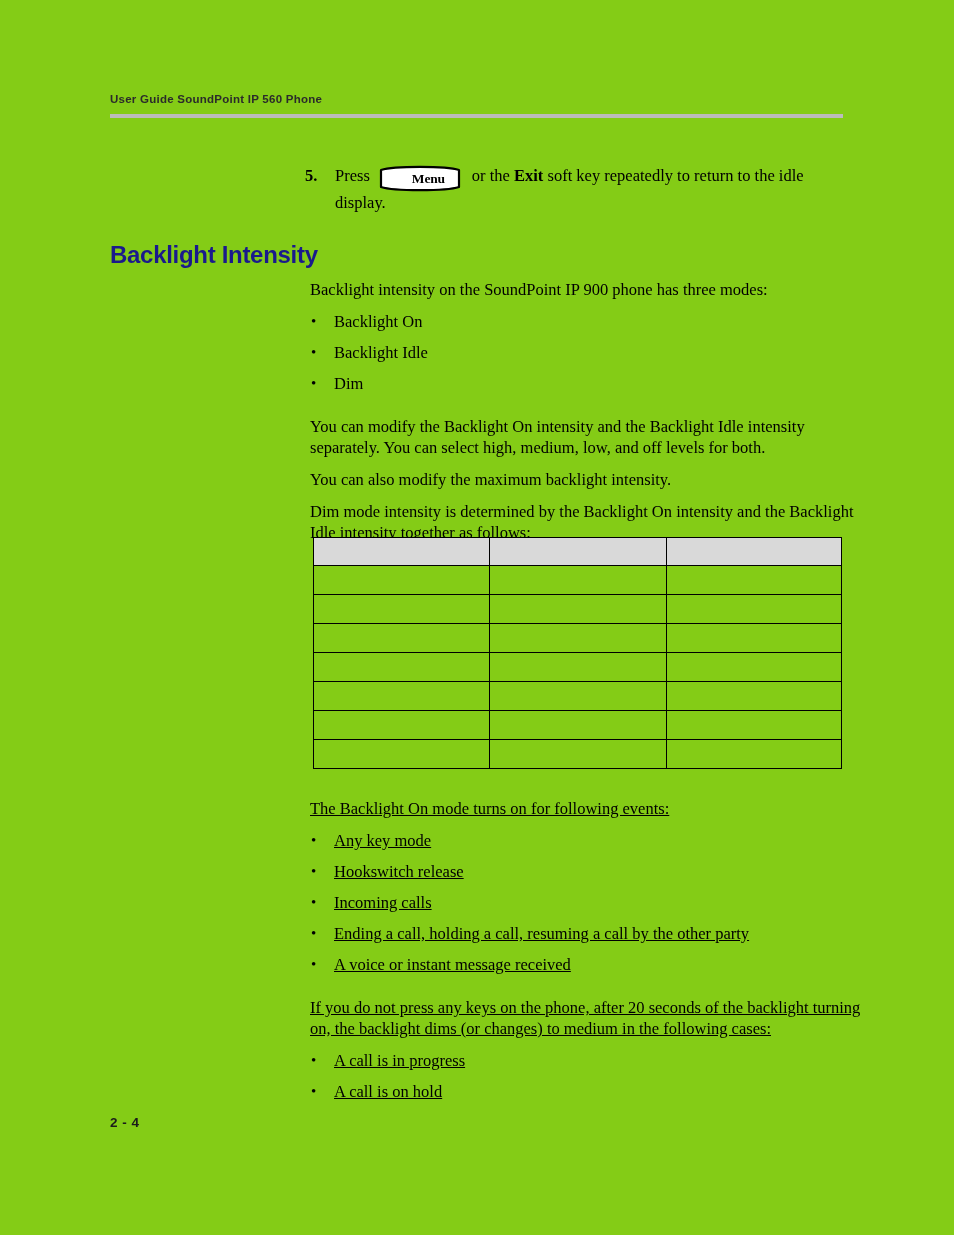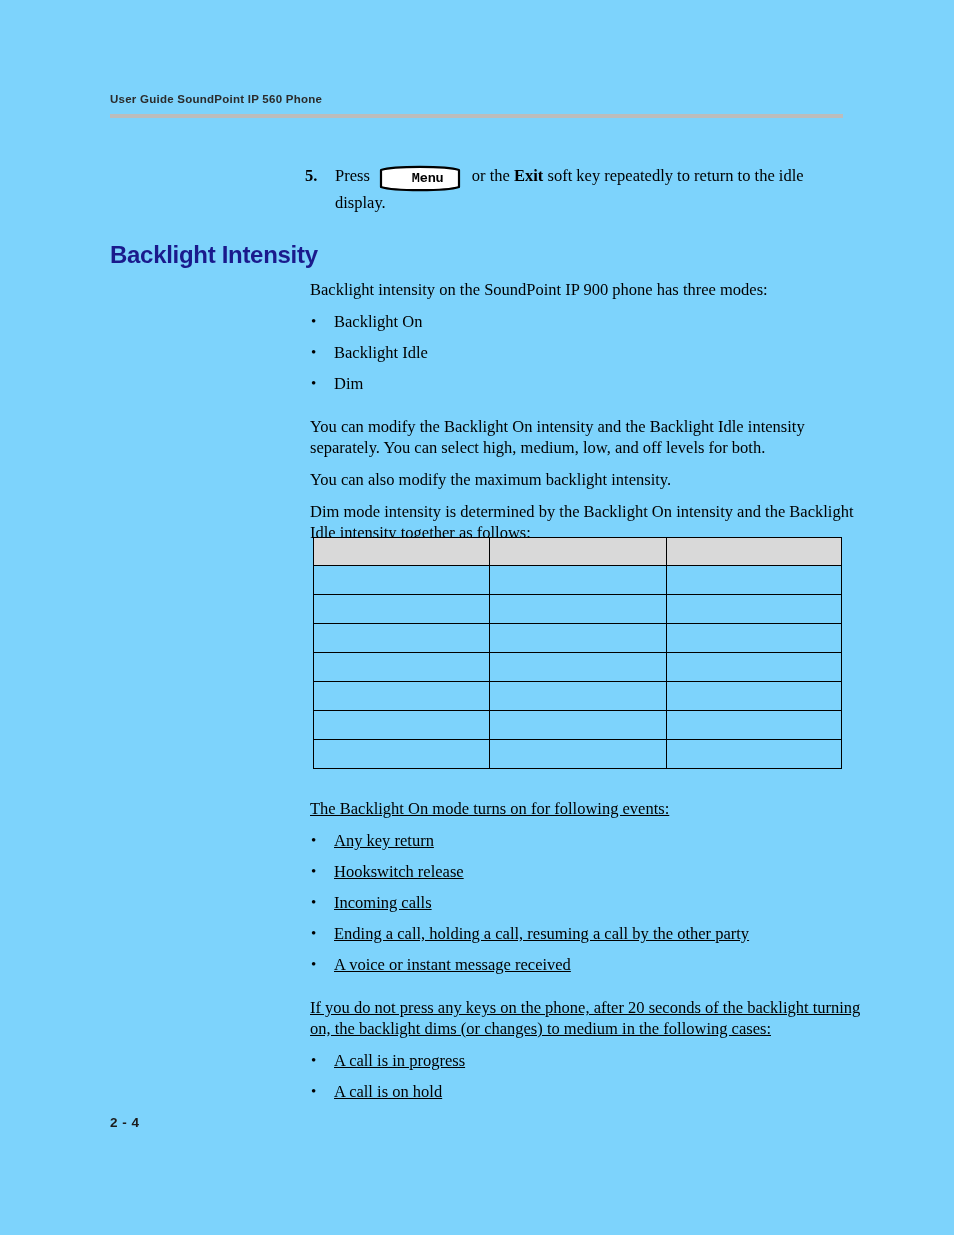--- a/index.html
+++ b/index.html
@@ -12,21 +12,21 @@
     height: 1235px;
     position: relative;
     font-family: "Liberation Serif", "DejaVu Serif", serif;
     color: #000000;
     overflow: hidden;
   }
 
   .page {
     position: absolute;
     inset: 0;
-    background: #7dd3fc;
+    background: #84cc16;
   }
 
   
   .running-header {
     position: absolute;
     left: 110px;
     top: 93px;
     font-family: "Liberation Sans", "DejaVu Sans", sans-serif;
     font-size: 11.5px;
     font-weight: 600;
@@ -83,21 +83,21 @@
   .keycap svg {
     position: absolute;
     left: 0;
     top: 0;
   }
   .keycap-label {
     position: absolute;
     left: 9px;
     top: 50%;
     transform: translateY(-50%);
-    font-family: Liberation Mono, monospace;
+    font-family: Liberation Serif, serif;
     font-size: 13.5px;
     font-weight: bold;
     letter-spacing: -0.2px;
     color: #000;
     line-height: 1;
     padding-left: 25px;
   }
 
   
   .section-heading {
@@ -291,21 +291,21 @@
         <td></td>
         <td></td>
       </tr>
     </tbody>
   </table>
 
   <div class="content-lower">
     <p class="para">The Backlight On mode turns on for following events:</p>
 
     <ul class="bullets">
-      <li>Any key return</li>
+      <li>Any key mode</li>
       <li>Hookswitch release</li>
       <li>Incoming calls</li>
       <li>Ending a call, holding a call, resuming a call by the other party</li>
       <li>A voice or instant message received</li>
     </ul>
     <div class="spacer-after-list"></div>
 
     <p class="para">If you do not press any keys on the phone, after 20 seconds of the backlight turning on, the backlight dims (or changes) to medium in the following cases:</p>
 
     <ul class="bullets">

